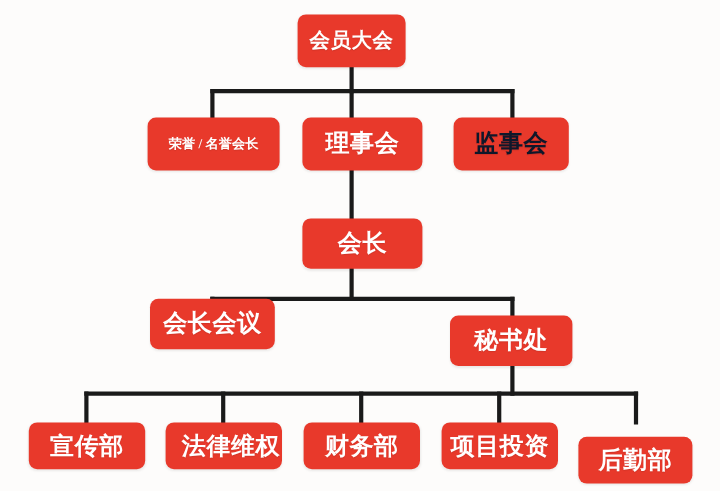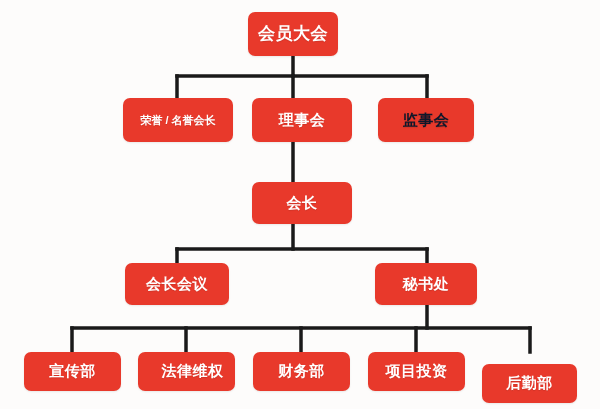--- a/index.html
+++ b/index.html
@@ -11,20 +11,21 @@
     height: 409px;
     background: #fdfcfb;
     font-family: "Liberation Sans", "DejaVu Sans", sans-serif;
     overflow: hidden;
   }
   #chart-root {
     position: relative;
     width: 504px;
     height: 409px;
     background: #fdfcfb;
+    font-family: Liberation Serif, serif;
   }
   #connector-layer {
     position: absolute;
     left: 0;
     top: 0;
     width: 600px;
     height: 409px;
     pointer-events: none;
   }
   .node {
@@ -39,21 +40,21 @@
     border-radius: 7px;
     font-weight: bold;
     letter-spacing: 0.5px;
     line-height: 1.1;
     text-shadow: 0 1px 1px rgba(0,0,0,0.10);
     box-shadow: 0 1px 2px rgba(0,0,0,0.08);
     z-index: 2;
     white-space: nowrap;
   }
   .node.sz-lg { font-size: 17px; }
-  .node.sz-md { font-size: 15px; }
+  .node.sz-md { font-size: 20px; }
   .node.sz-sm { font-size: 11px; letter-spacing: 0px; }
 </style>
 </head>
 <body>
 
 <div id="chart-root">
 
   <svg id="connector-layer" viewBox="0 0 600 409" width="600" height="409" aria-hidden="true">
       <line x1="293" y1="56" x2="293" y2="76" stroke="#1a1a1a" stroke-width="3.5" stroke-linecap="square"></line>
       <line x1="177" y1="76" x2="427" y2="76" stroke="#1a1a1a" stroke-width="3.5" stroke-linecap="square"></line>
@@ -83,21 +84,21 @@
       </div>
       <div class="node sz-md" style="left: 252px; top: 98px; width: 100px; height: 44px; background: rgb(232, 57, 43); color: rgb(255, 255, 255);">
         <span>理事会</span>
       </div>
       <div class="node sz-md" style="left: 378px; top: 98px; width: 96px; height: 44px; background: rgb(232, 57, 43); color: #0f172a;">
         <span>监事会</span>
       </div>
       <div class="node sz-md" style="left: 252px; top: 182px; width: 100px; height: 42px; background: rgb(232, 57, 43); color: rgb(255, 255, 255);">
         <span>会长</span>
       </div>
-      <div class="node sz-md" style="left: 125px; top: 263px; width: 104px; height: 42px; background: rgb(232, 57, 43); color: rgb(255, 255, 255);">
+      <div class="node sz-md" style="left: 125px; top: 249px; width: 104px; height: 42px; background: rgb(232, 57, 43); color: rgb(255, 255, 255);">
         <span>会长会议</span>
       </div>
       <div class="node sz-md" style="left: 375px; top: 263px; width: 102px; height: 42px; background: rgb(232, 57, 43); color: rgb(255, 255, 255);">
         <span>秘书处</span>
       </div>
       <div class="node sz-md" style="left: 24px; top: 352px; width: 97px; height: 39px; background: rgb(232, 57, 43); color: rgb(255, 255, 255);">
         <span>宣传部</span>
       </div>
       <div class="node sz-md" style="left: 138px; top: 352px; width: 97px; height: 39px; background: rgb(232, 57, 43); color: rgb(255, 255, 255); padding-left: 12px;">
         <span>法律维权</span>

